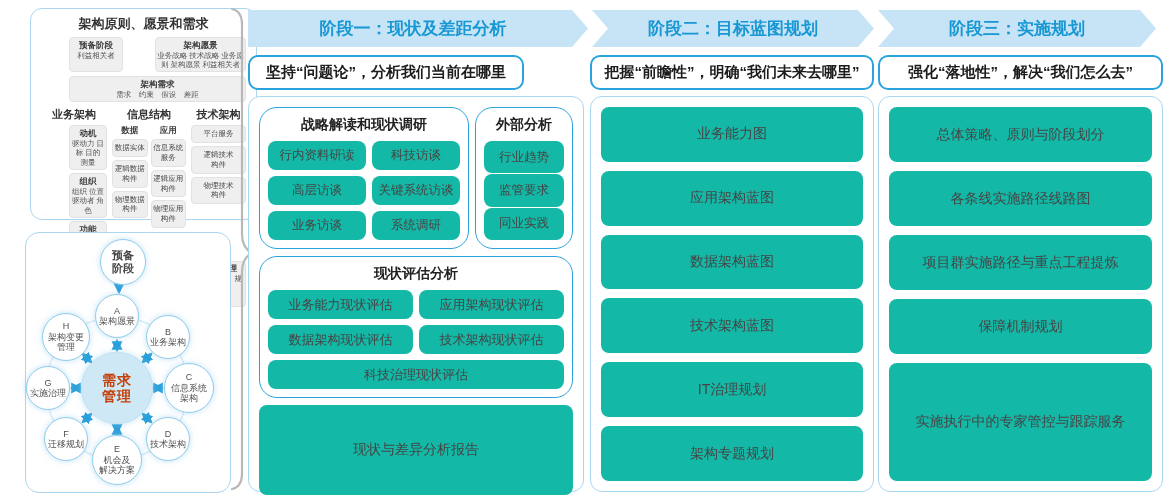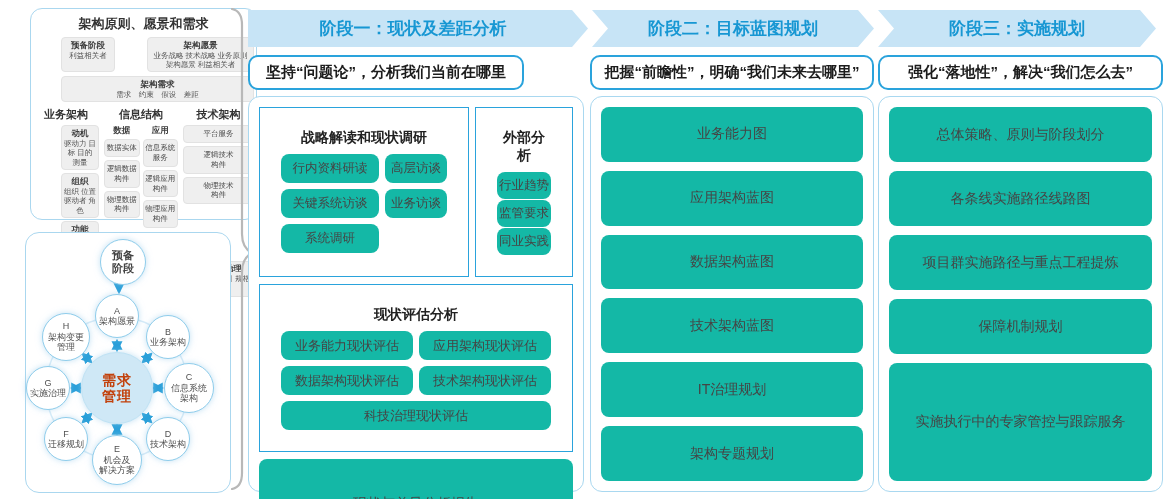--- a/index.html
+++ b/index.html
@@ -3,21 +3,21 @@
 <meta charset="utf-8">
 <style>
   html,body{margin:0;padding:0;background:#fff;}
   *{box-sizing:border-box;}
   .stage{position:relative;width:1167px;height:499px;background:#fff;overflow:hidden;
          font-family:"Liberation Sans","DejaVu Sans",sans-serif;color:#333;}
   .pre{white-space:pre-line;}
 
   
   .panel{position:absolute;background:#fff;border:1.5px solid #aad7ef;border-radius:12px;}
-  .panel-principles{left:30px;top:8px;width:227px;height:212px;padding:4px 2px;}
+  .panel-principles{left:30px;top:8px;width:227px;height:212px;padding:4px 10px;}
   .lp-title{font-size:13px;font-weight:bold;text-align:center;color:#333;margin:2px 0 4px;}
   .gbox{background:#efefef;border:1px solid #e2e2e2;border-radius:4px;color:#4a4a4a;
         text-align:center;padding:2px 1px;line-height:1.25;margin-left:28px;}
   .gbox .t{font-weight:bold;font-size:8.5px;color:#3d3d3d;}
   .gbox .s{font-size:7.5px;color:#555;}
   .row1{display:flex;gap:4px;}
   .row1 .prep{width:54px;}
   .row1 .vision{flex:1;}
   .rowreq{margin-top:4px;}
   .row3{margin-top:5px;display:flex;gap:5px;}
@@ -75,21 +75,21 @@
   .sl1{left:248px;width:276px;}
   .sl2{left:590px;width:284px;}
   .sl3{left:878px;width:285px;}
 
   .content{position:absolute;top:96px;height:396px;background:#fff;border:1.5px solid #a9d8f0;
            border-radius:12px;padding:10px;}
   .ct1{left:248px;width:336px;}
   .ct2{left:590px;width:284px;display:flex;flex-direction:column;gap:9px;}
   .ct3{left:878px;width:285px;display:flex;flex-direction:column;gap:9px;}
 
-  .bluegrp{border:1.5px solid #2aa3dc;border-radius:0;padding:21px;background:#fff;}
+  .bluegrp{border:1.5px solid #2aa3dc;border-radius:18px;padding:8px;background:#fff;}
   .grp-title{font-size:14px;font-weight:bold;text-align:center;color:#222;margin-bottom:7px;}
   .item{background:#14b8a6;border-radius:8px;display:flex;align-items:center;justify-content:center;
         color:#454545;text-align:center;}
   .toprow{display:flex;gap:6px;align-items:stretch;}
   .grp-research{width:210px;}
   .grp-external{flex:1;display:flex;flex-direction:column;}
   .research-grid{display:grid;grid-template-columns:98px 1fr;gap:6px;}
   .research-grid .item{height:29px;font-size:12.5px;}
   .ext-stack{display:flex;flex-direction:column;gap:1px;flex:1;}
   .ext-stack .item{flex:1;font-size:12.5px;min-height:27px;}
@@ -279,20 +279,21 @@
   <div class="slogan sl3">
       <span>强化“落地性”，解决“我们怎么去”</span>
     </div>
 
   <div class="content ct1">
     <div class="toprow">
       <div class="bluegrp grp-research">
         <div class="grp-title">战略解读和现状调研</div>
         <div class="research-grid">
           <div class="item">行内资料研读</div>
+          <div class="item">科技访谈</div>
           <div class="item">高层访谈</div>
           <div class="item">关键系统访谈</div>
           <div class="item">业务访谈</div>
           <div class="item">系统调研</div>
         </div>
       </div>
       <div class="bluegrp grp-external">
         <div class="grp-title">外部分析</div>
         <div class="ext-stack">
           <div class="item">行业趋势</div>

